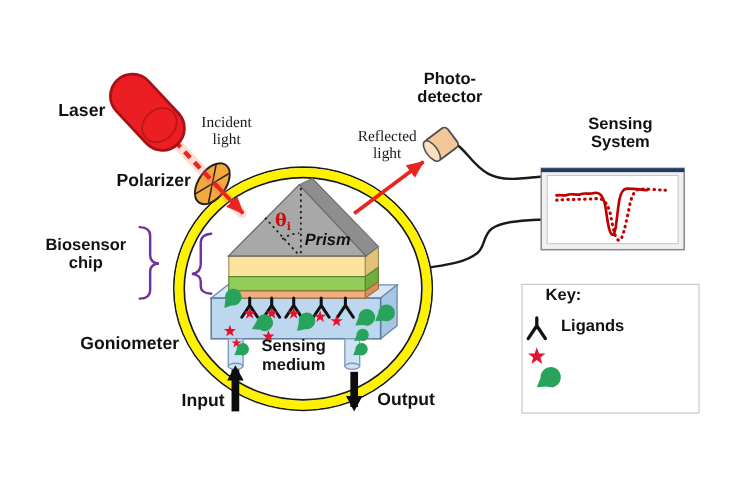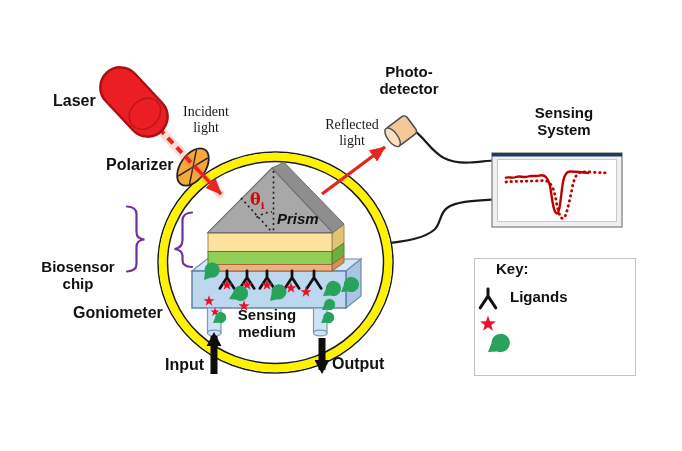--- a/index.html
+++ b/index.html
@@ -158,26 +158,26 @@
   <div class="lbl big" style="left:53px;top:92px;">Laser</div>
   <div class="lbl serif ctr" style="left:206px;top:104px;">Incident
 light</div>
   <div class="lbl big" style="left:106px;top:156px;">Polarizer</div>
   <div class="lbl serif ctr" style="left:352px;top:117px;">Reflected
 light</div>
   <div class="lbl ctr" style="left:409px;top:63px;">Photo-
 detector</div>
   <div class="lbl ctr" style="left:564px;top:104px;">Sensing
 System</div>
-  <div class="lbl ctr" style="left:78px;top:214px;margin-top:44px;">Biosensor
+  <div class="lbl ctr" style="left:78px;top:214px;">Biosensor
 chip</div>
   <div class="lbl big" style="left:73px;top:304px;">Goniometer</div>
   <div class="lbl" style="left:277px;top:210px;font-style:italic;">Prism</div>
   <div class="theta"><span>θ</span><sub>i</sub></div>
   <div class="lbl ctr" style="left:267px;top:306px;">Sensing
 medium</div>
   <div class="lbl big" style="left:165px;top:356px;">Input</div>
-  <div class="lbl big" style="left:332px;top:355px;">Output</div>
+  <div class="lbl big" style="left:343px;top:355px;">Output</div>
 
   <div class="lbl" style="left:496px;top:260px;">Key:</div>
   <div class="keylbl" style="left:510px;top:288px;">Ligands</div>
 
 </div>
 
 </body></html>

